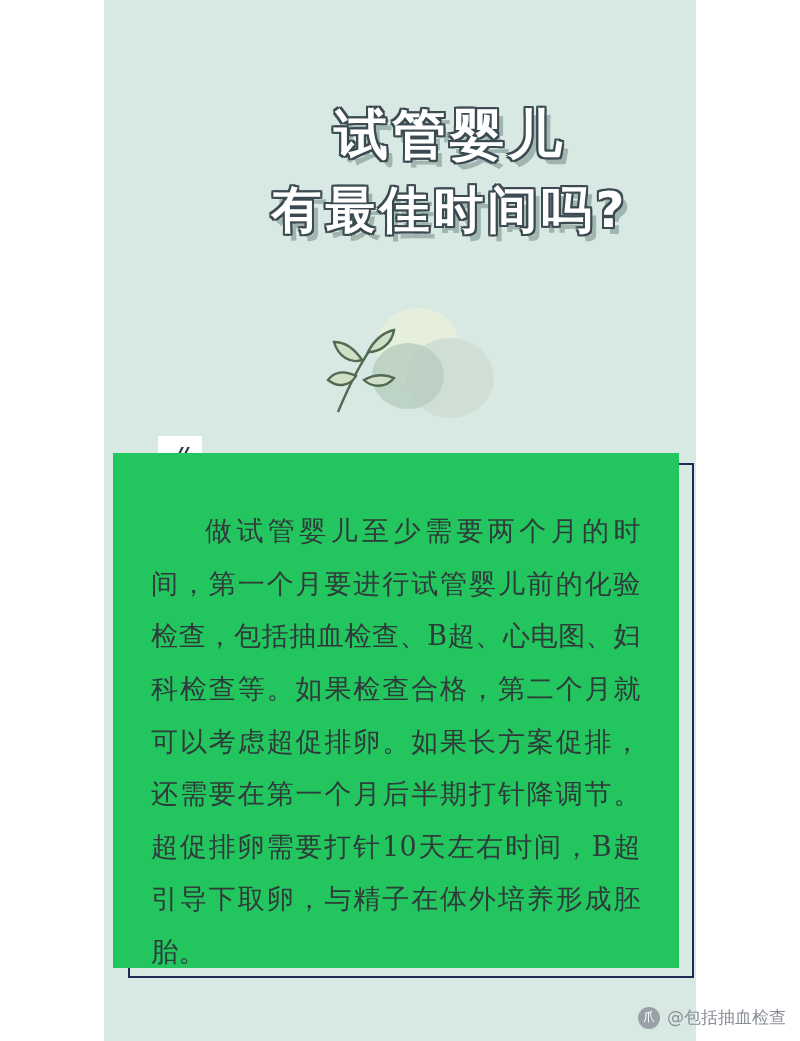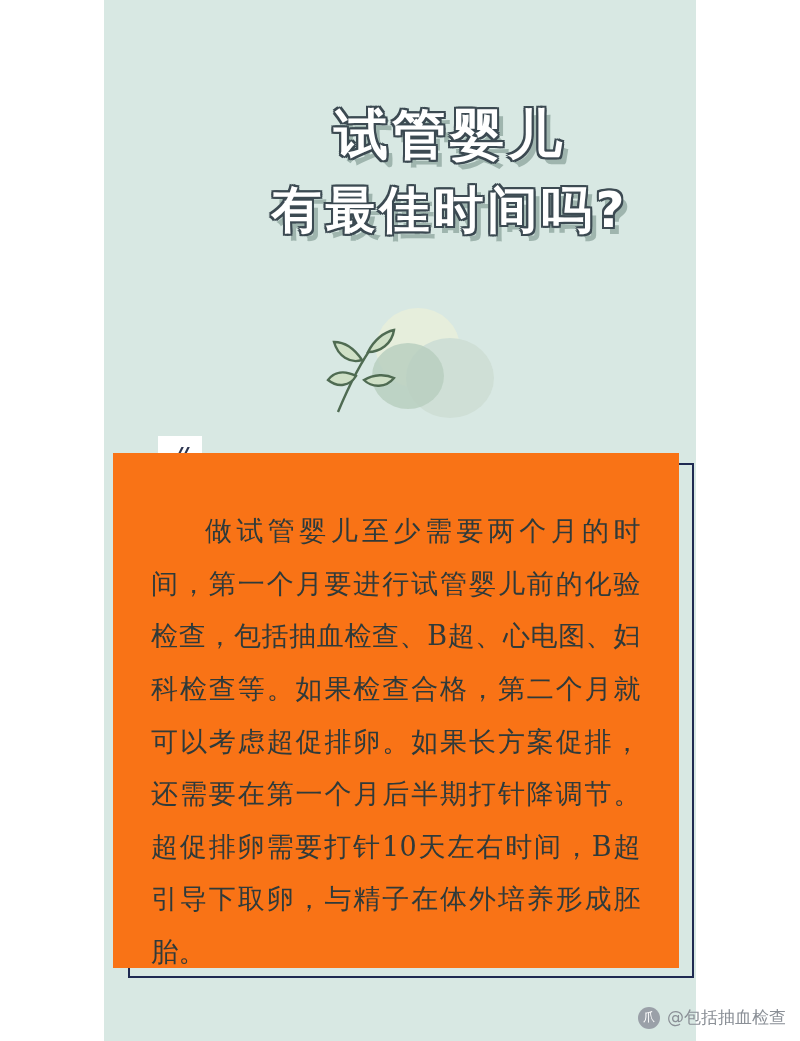--- a/index.html
+++ b/index.html
@@ -94,21 +94,21 @@
     height: 515px;
     border: 2px solid #1f2a52;
     box-sizing: border-box;
   }
   .text-box {
     position: absolute;
     left: 113px;
     top: 453px;
     width: 566px;
     height: 515px;
-    background: #f97316;
+    background: #22c55e;
     box-sizing: border-box;
     padding: 52px 38px 0 38px;
   }
   .body-text {
     font-family: "DejaVu Serif", "Liberation Serif", serif;
     font-size: 27px;
     line-height: 1.95;
     color: #2f3a3a;
     text-align: justify;
     text-indent: 2em;

